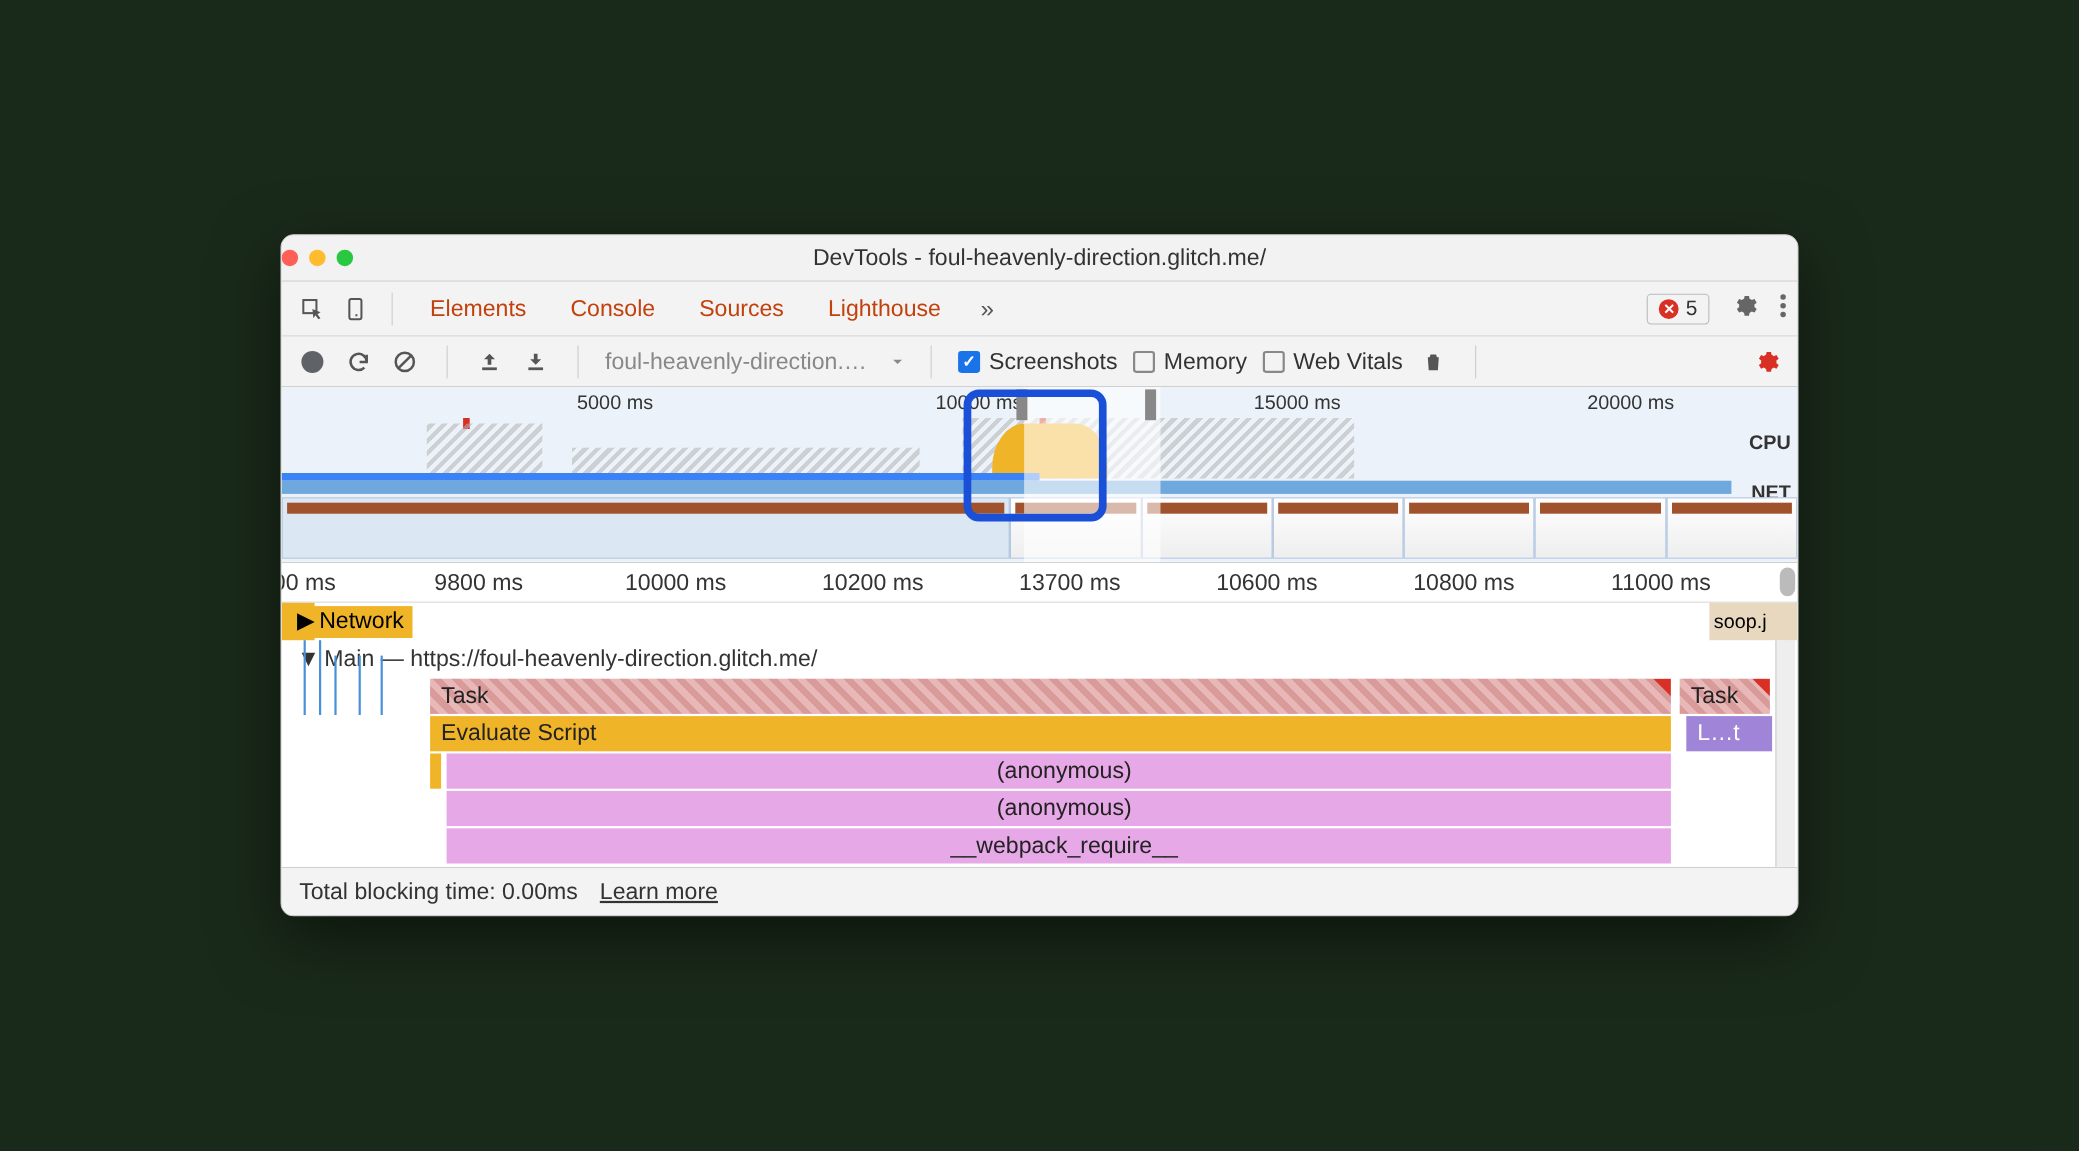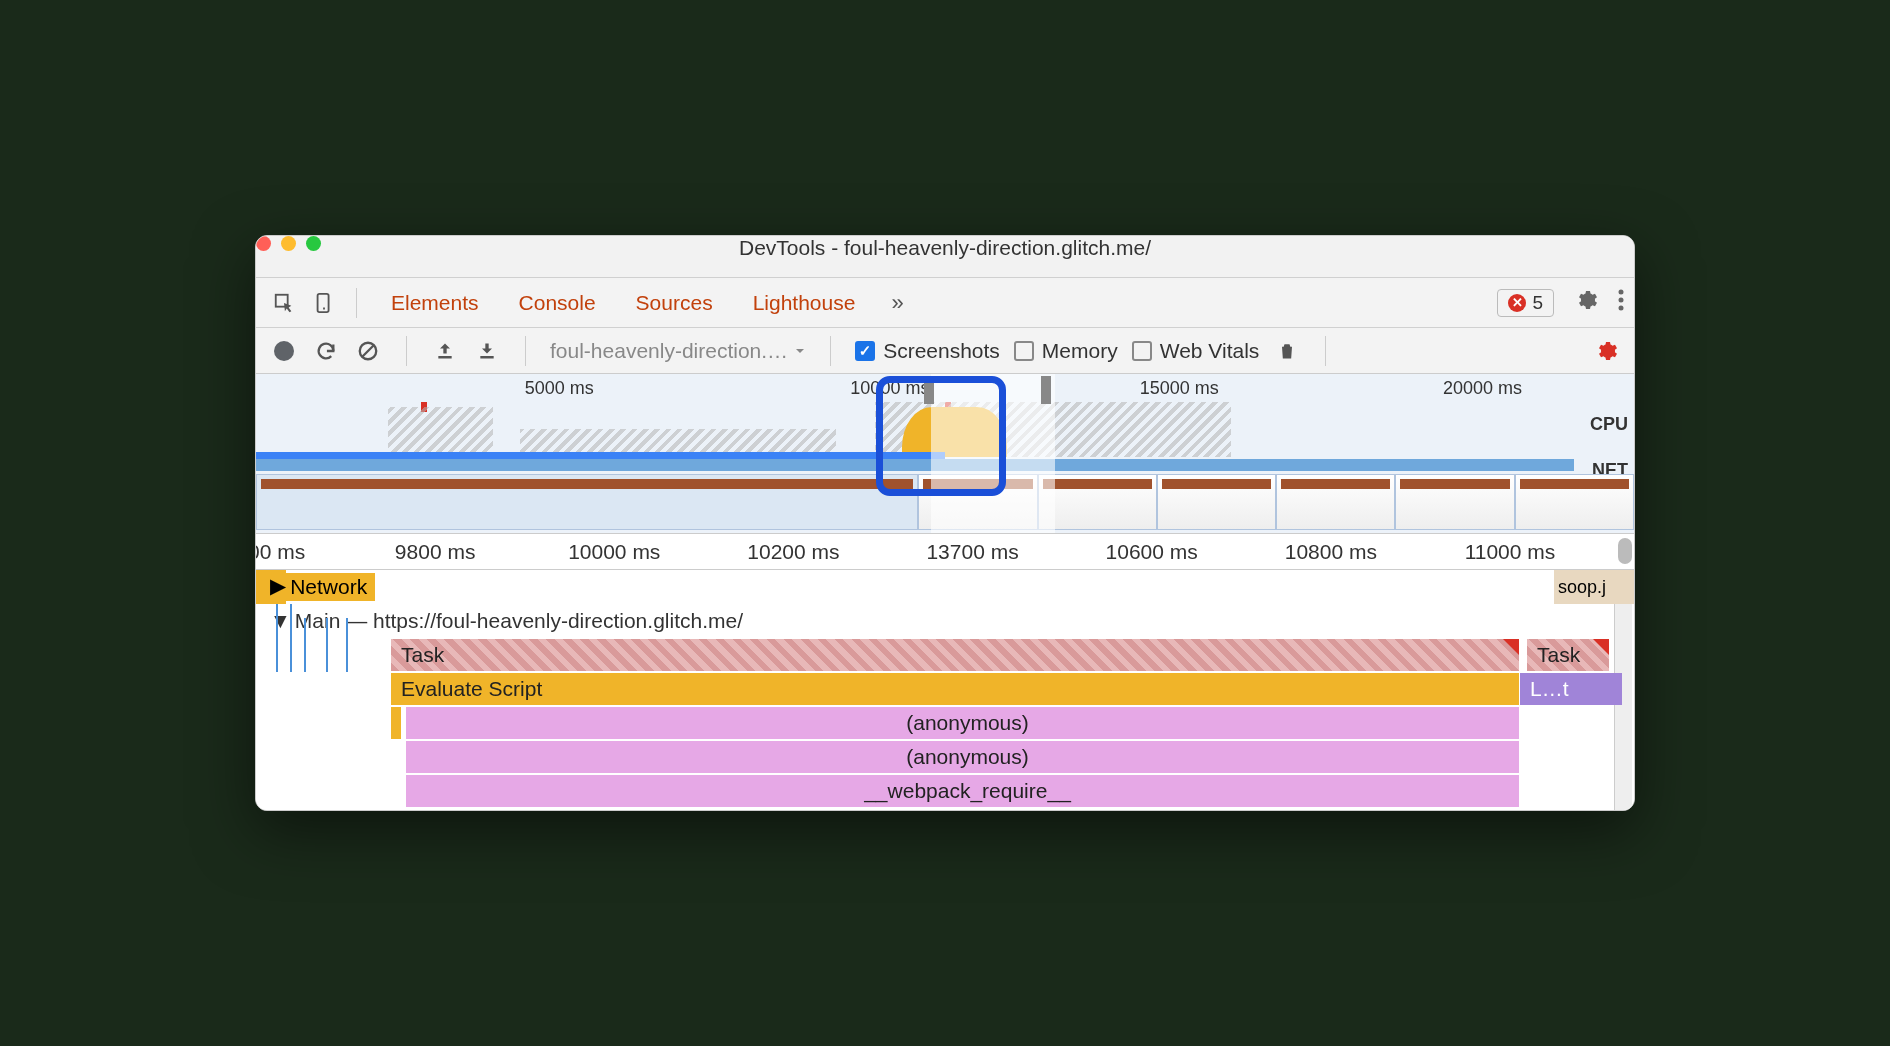--- a/index.html
+++ b/index.html
@@ -18,20 +18,21 @@
     background: #fff;
     border-radius: 12px;
     box-shadow: 0 20px 60px rgba(0,0,0,0.5);
     overflow: hidden;
     border: 1px solid #ccc;
   }
   .titlebar {
     height: 42px;
     background: #f2f2f2;
     display: flex;
+    align-items: center;
     padding: 0 0;
     border-bottom: 1px solid #d0d0d0;
     position: relative;
   }
   .traffic { display: flex; gap: 10px; }
   .dot { width: 15px; height: 15px; border-radius: 50%; }
   .dot.red { background: #ff5f57; }
   .dot.yellow { background: #febc2e; }
   .dot.green { background: #28c840; }
   .title { position: absolute; left:0; right:0; text-align:center; color:#333; font-size: 21px; font-weight: 500; pointer-events:none;}
@@ -58,21 +59,21 @@
   .error-pill { border:1px solid #bbb; border-radius:4px; padding:2px 10px; display:flex; align-items:center; gap:6px; color:#333; font-size:19px;}
   .err-circ { width:18px; height:18px; border-radius:50%; background:#d93025; color:#fff; font-size:13px; display:flex; align-items:center; justify-content:center; font-weight:bold;}
   .gear, .kebab { color:#666; cursor:pointer; }
 
   .toolbar2 {
     height: 46px; display:flex; align-items:center; padding: 0 14px; gap:14px;
     border-bottom: 1px solid #ccc; background:#f3f3f3;
   }
   .toolbar2 .ib { width:28px; height:28px; display:flex; align-items:center; justify-content:center; color:#555; cursor:pointer;}
   .rec-dot { width:20px; height:20px; border-radius:50%; background:#5f6368;}
-  .sel { color:#888; display:flex; align-items:center; gap:6px; cursor:pointer; max-width: 280px;}
+  .sel { color:#888; display:flex; align-items:center; gap:22px; cursor:pointer; max-width: 280px;}
   .sel span { white-space: nowrap; overflow:hidden; text-overflow: ellipsis;}
   .chk { display:flex; align-items:center; gap:8px; color:#333; cursor:pointer;}
   .chkbox { width:20px; height:20px; border:2px solid #888; border-radius:3px; display:flex; align-items:center; justify-content:center;}
   .chkbox.checked { background:#1a73e8; border-color:#1a73e8; color:#fff; font-size:15px; font-weight:bold;}
   .trash { color:#666; }
   .gear-red { color:#d93025; margin-left:auto; }
 
   .overview {
     height: 160px; background:#ecf2f9;
     position:relative; border-bottom:1px solid #ccc;
@@ -324,21 +325,21 @@
             <span>Task</span>
           </div>
         <div class="bar task" style="right:25px; width:82px;">
             <span>Task</span>
           </div>
       </div>
       <div class="fr">
         <div class="bar eval" style="left:115px; right:115px;">
             <span>Evaluate Script</span>
           </div>
-        <div class="bar purple" style="right:12px; width:102px;">
+        <div class="bar purple" style="right:23px; width:78px;">
             <span>L…t</span>
           </div>
       </div>
       <div class="fr">
         <div class="bar" style="left:115px; width:10px; background:#f0b429;"></div>
         <div class="bar anon" style="left:130px; right:115px;">
             <span>(anonymous)</span>
           </div>
       </div>
       <div class="fr">
@@ -347,14 +348,18 @@
           </div>
       </div>
       <div class="fr">
         <div class="bar anon" style="left:130px; right:115px;">
             <span>__webpack_require__</span>
           </div>
       </div>
     </div>
   </div>
 
+  <div class="footer">
+    <span><span>Total blocking time: </span><span>0.00ms</span></span>
+    <a>Learn more</a>
+  </div>
 
 </div>
 
 </body></html>

